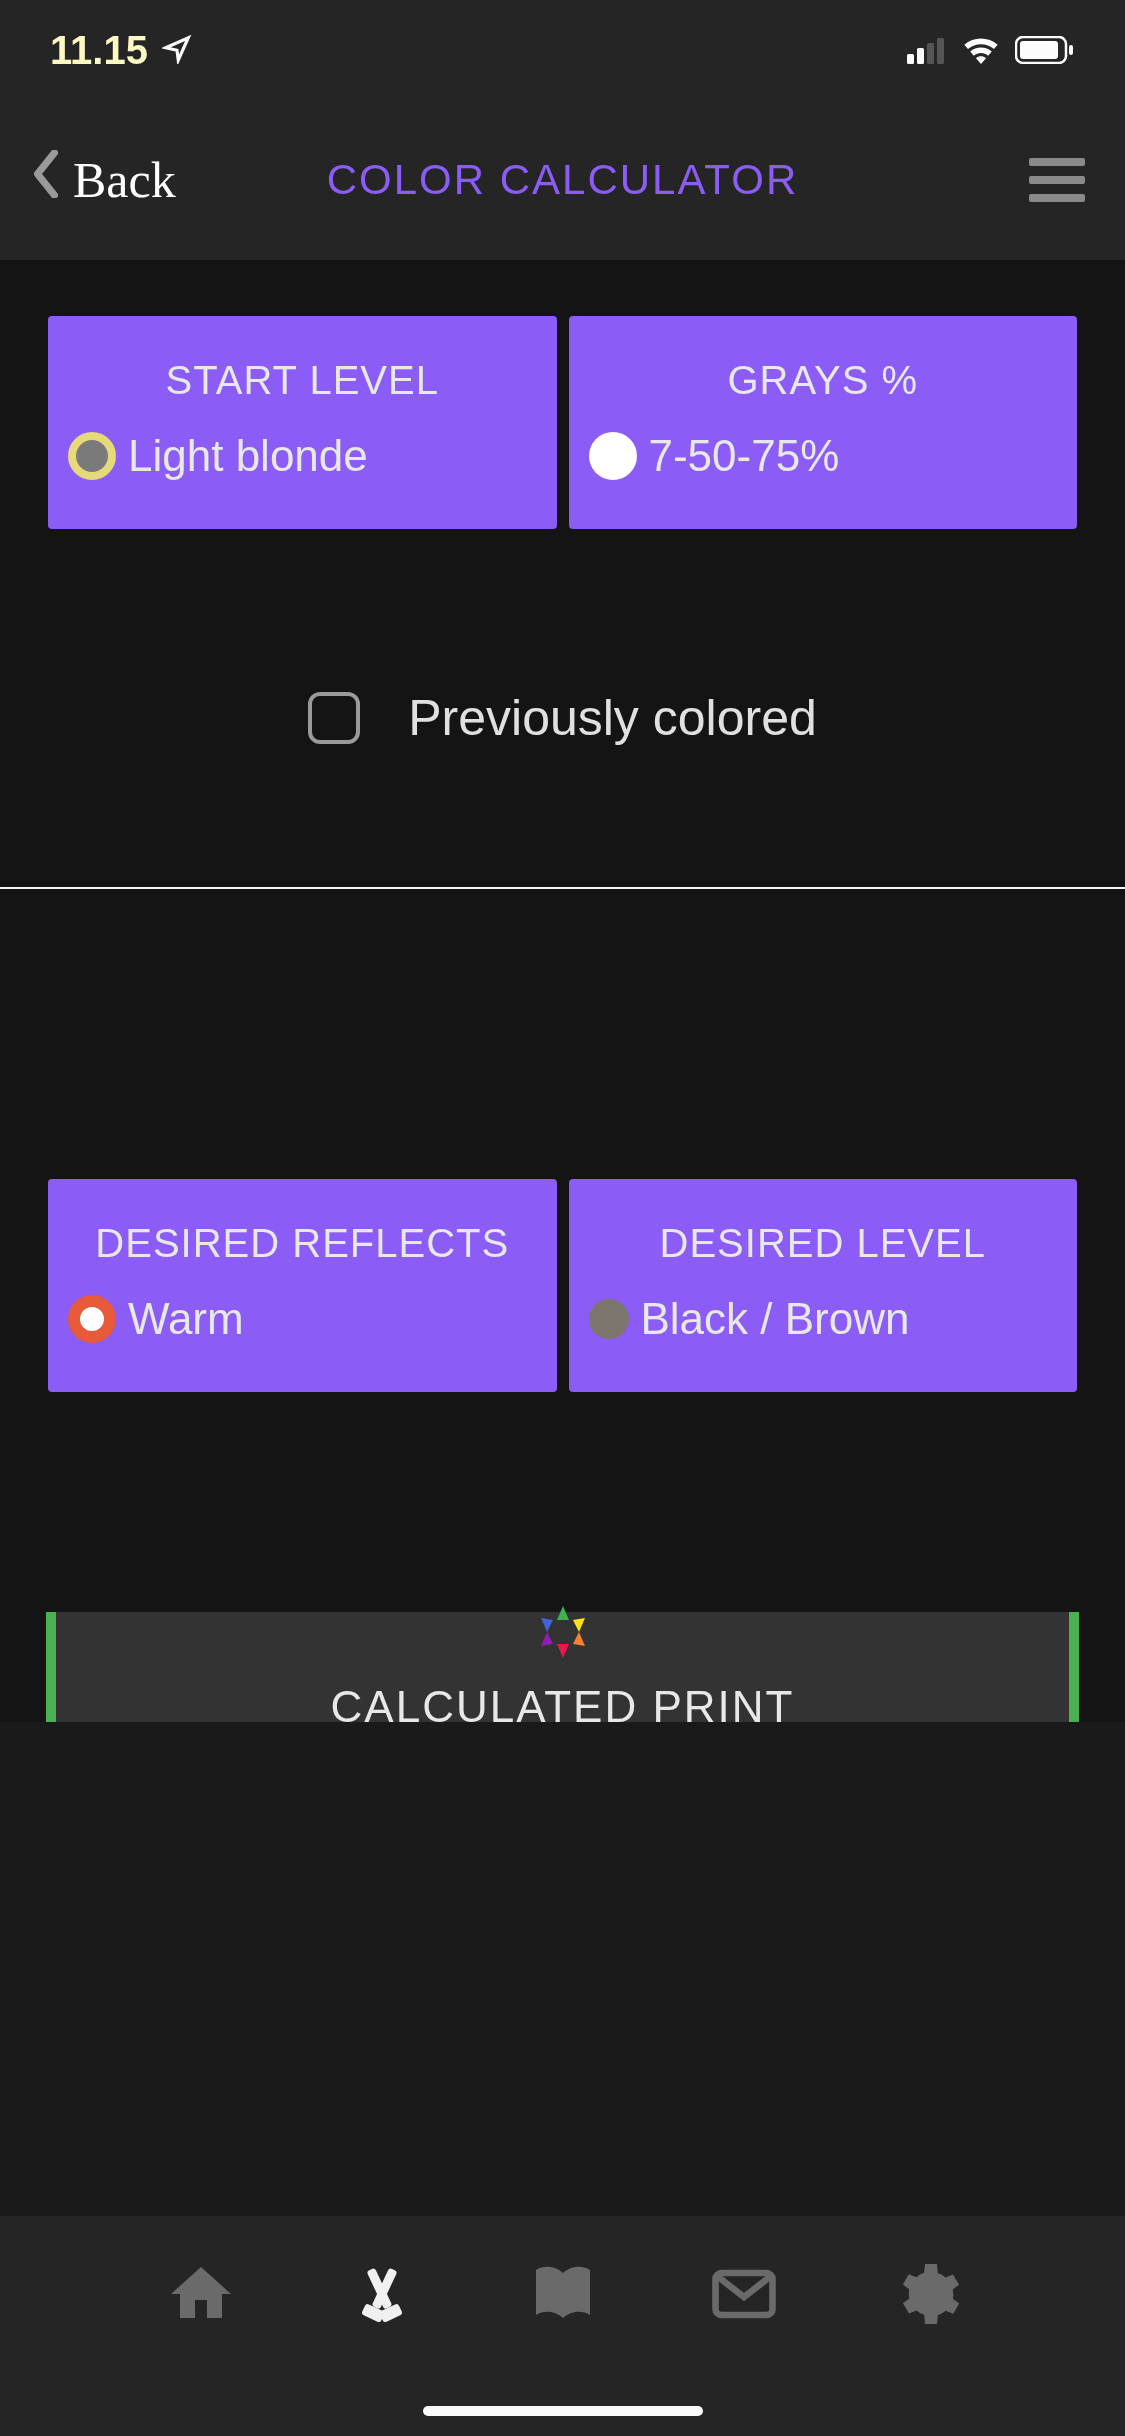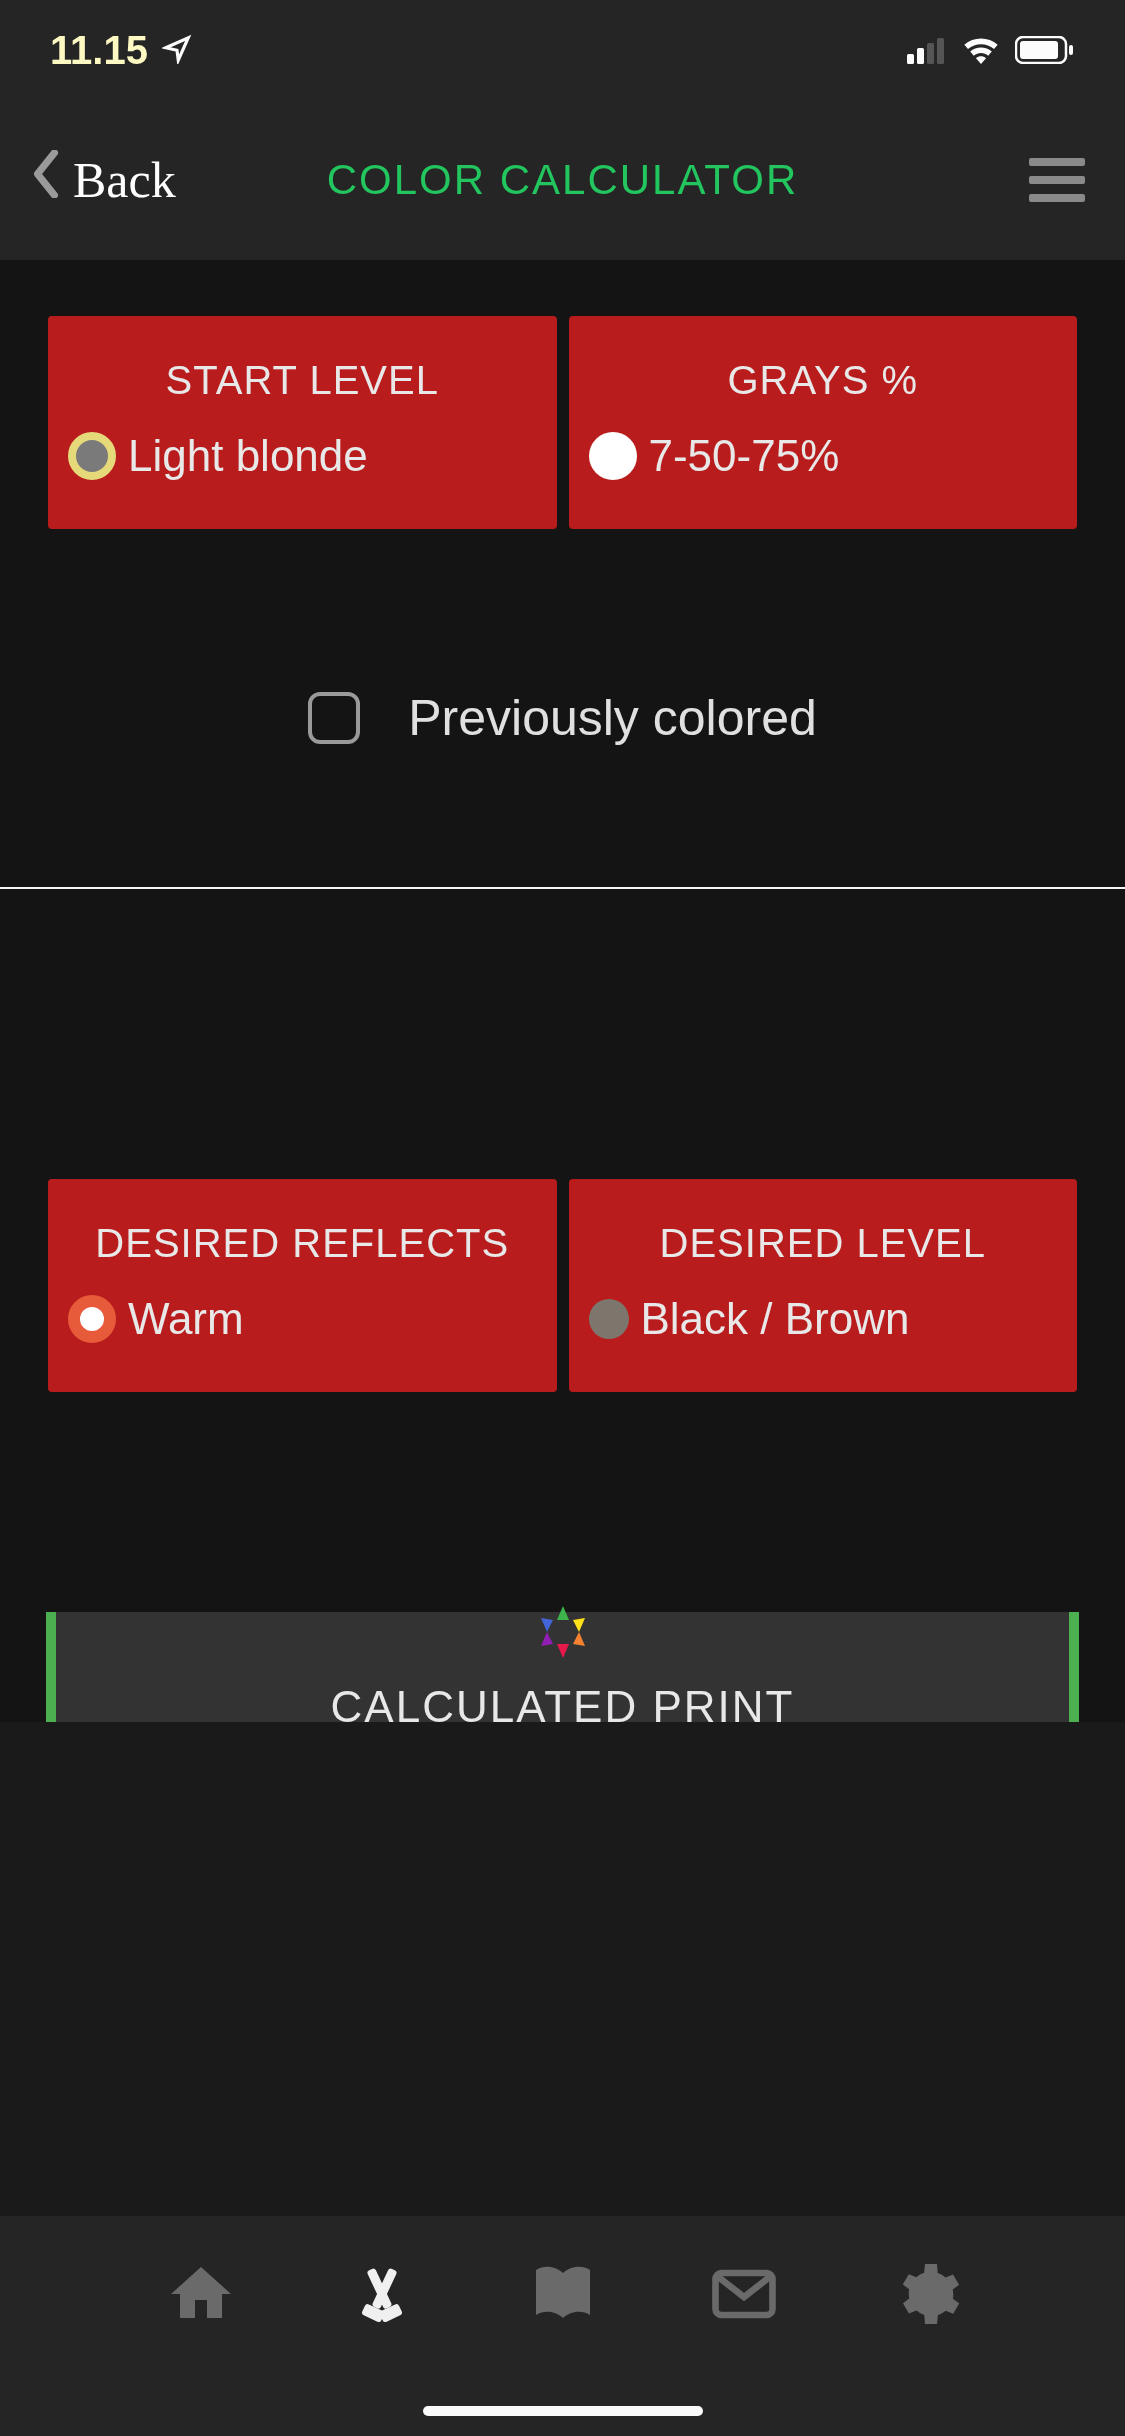--- a/index.html
+++ b/index.html
@@ -45,21 +45,21 @@
     cursor: pointer;
     font-family: Liberation Serif, serif;
   }
   .header-title {
     position: absolute;
     left: 50%;
     transform: translateX(-50%);
     font-size: 42px;
     letter-spacing: 2px;
     font-weight: 500;
-    color: #22c55e;
+    color: #8b5cf6;
   }
   .menu-btn {
     position: absolute;
     right: 40px;
     display: flex;
     flex-direction: column;
     gap: 10px;
     cursor: pointer;
   }
   .menu-btn span {
@@ -75,21 +75,21 @@
     background: #141414;
   }
 
   .card-row {
     display: flex;
     gap: 12px;
     padding: 56px 48px 0 48px;
   }
   .card {
     flex: 1;
-    background: #b91c1c;
+    background: #8b5cf6;
     border-radius: 4px;
     padding: 42px 20px 48px 20px;
     text-align: center;
     cursor: pointer;
   }
   .card-title {
     font-size: 40px;
     letter-spacing: 1px;
     color: #e8e8e8;
     margin-bottom: 28px;

